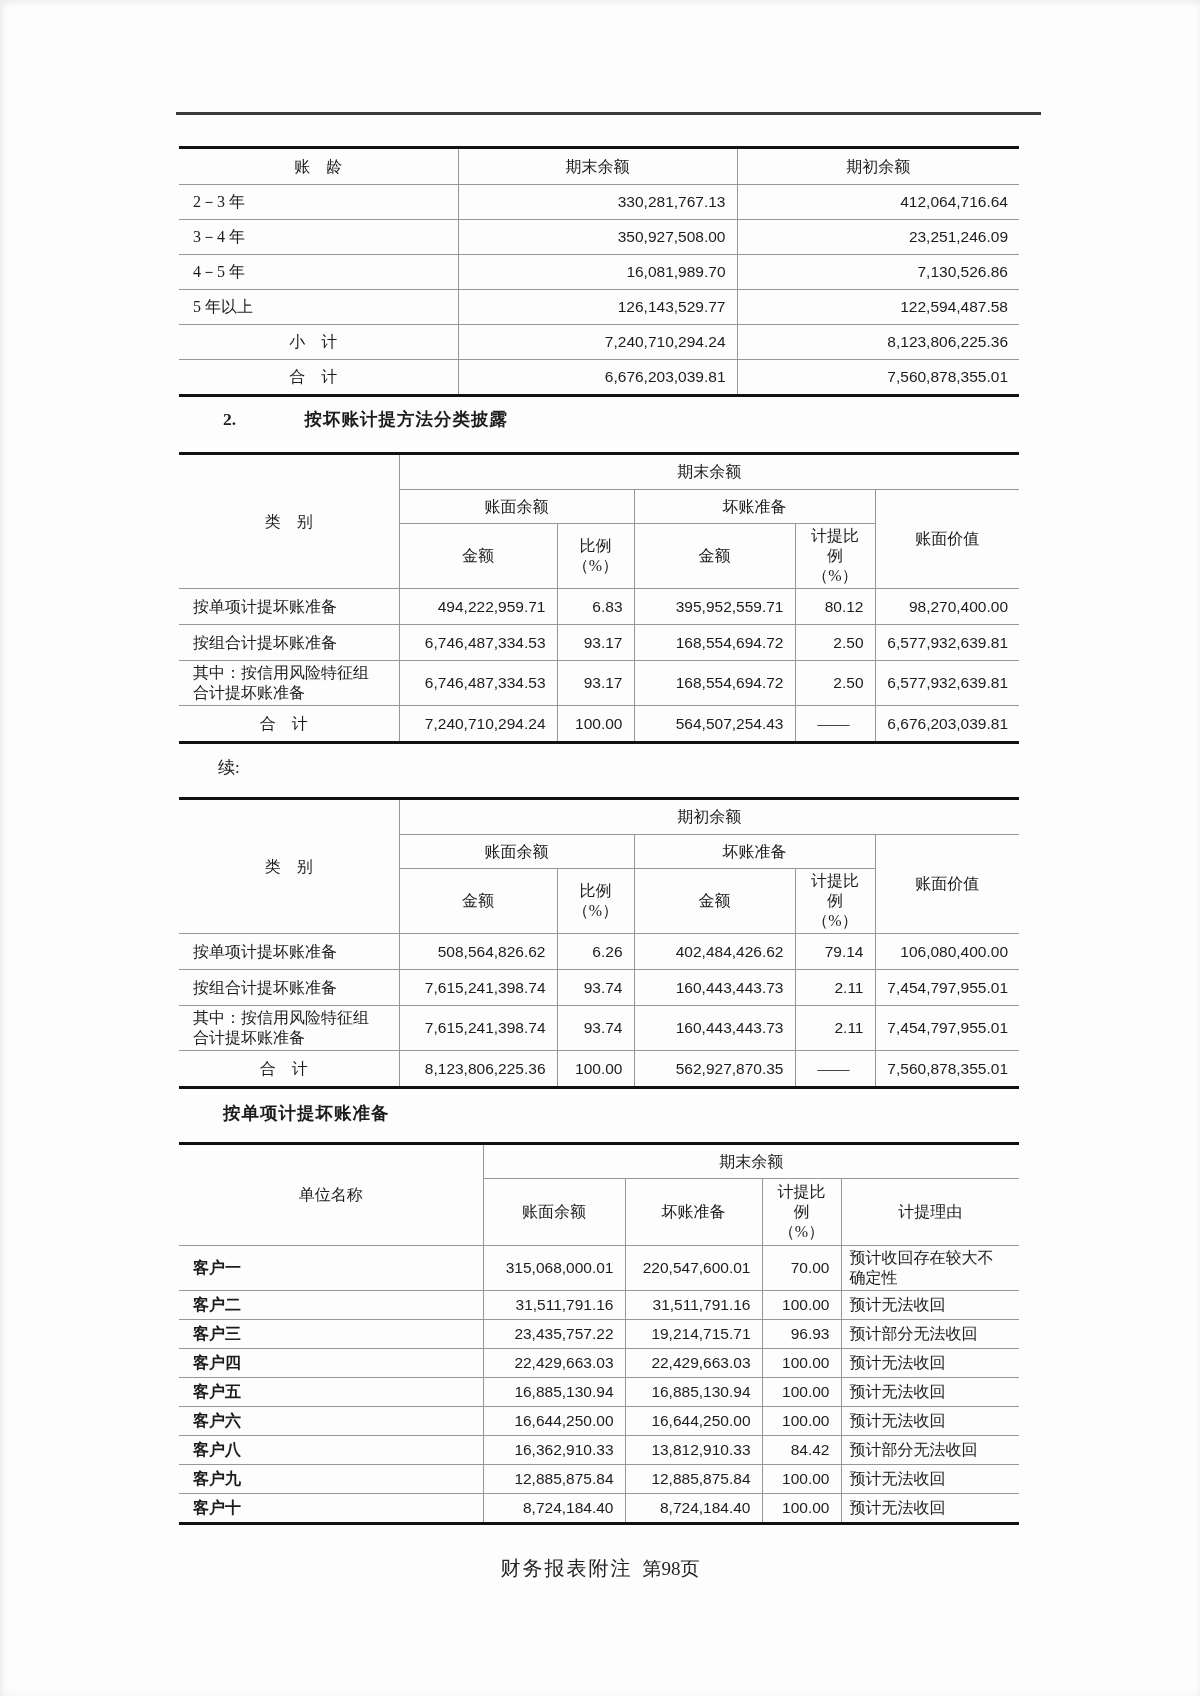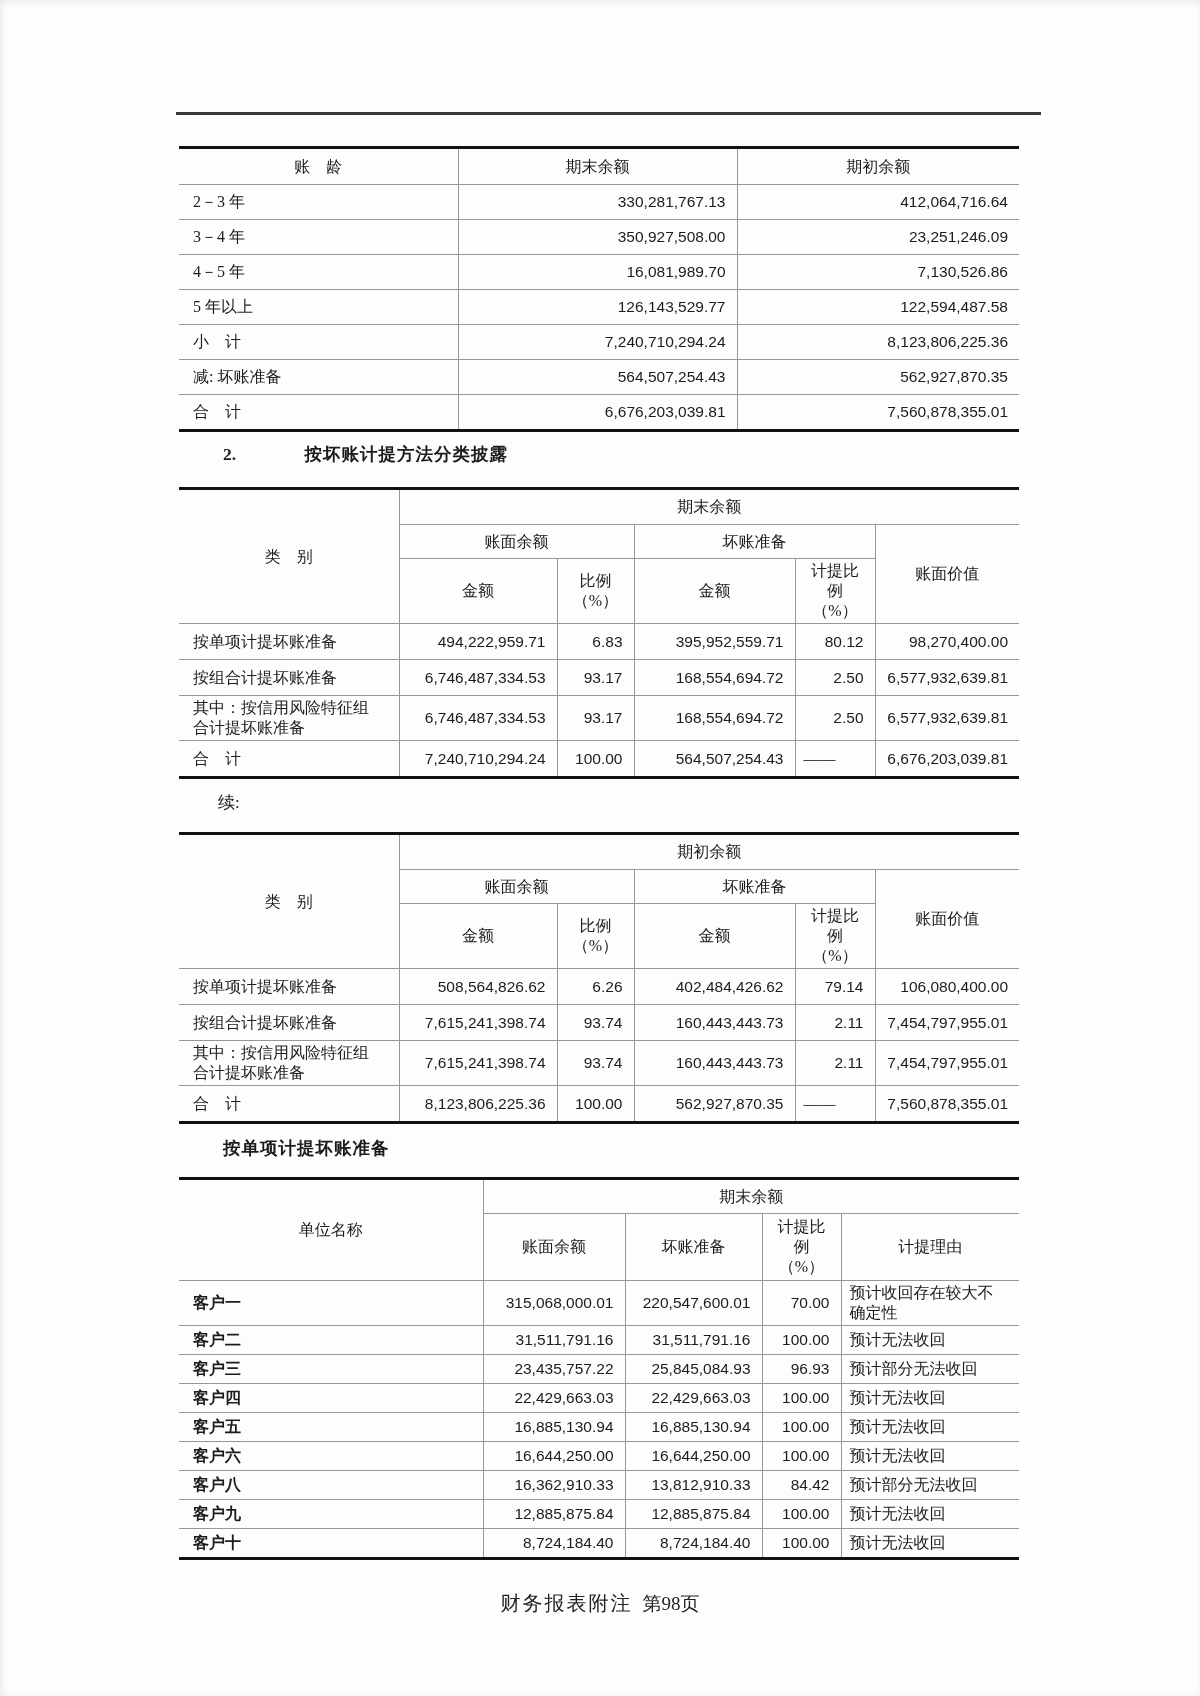--- a/index.html
+++ b/index.html
@@ -12,21 +12,21 @@
   .toprule{margin:112px 0 0 176px;width:865px;height:3px;background:#3a3a3a;}
   .content{margin-left:179px;width:840px;}
   .tblwrap{border-top:3px solid #121212;border-bottom:3px solid #121212;}
   table{border-collapse:collapse;border:hidden;width:840px;table-layout:fixed;}
   th,td{border:1px solid #979797;font-weight:normal;font-size:16px;line-height:20px;
         padding:2px 8px;vertical-align:middle;overflow:hidden;}
   th{text-align:center;}
   th.pre{white-space:pre-line;}
   td.a-l{text-align:left;}
   td.a-r{text-align:right;font-family:"Liberation Sans","DejaVu Sans",sans-serif;font-size:15.5px;}
-  td.a-c{text-align:left;}
+  td.a-c{text-align:center;}
   td.lbl{padding-left:14px;}
   td.val{padding-right:11px;}
   
   .t1 th{height:31px;}
   .t1 td{height:30px;}
   .t1 td.lbl{padding-right:24px;font-family:Liberation Serif, serif;}
   
   .t2 th.hr1{height:30px;}
   .t2 th.hr2{height:29px;}
   .t2 th.hr3{height:41px;}
@@ -92,25 +92,20 @@
               <td class="a-l lbl">5 年以上</td>
               <td class="a-r val">126,143,529.77</td>
               <td class="a-r val">122,594,487.58</td>
             </tr>
             <tr>
               <td class="a-c lbl">小　计</td>
               <td class="a-r val">7,240,710,294.24</td>
               <td class="a-r val">8,123,806,225.36</td>
             </tr>
             <tr>
-              <td class="a-l lbl">减: 坏账准备</td>
-              <td class="a-r val">564,507,254.43</td>
-              <td class="a-r val">562,927,870.35</td>
-            </tr>
-            <tr>
               <td class="a-c lbl">合　计</td>
               <td class="a-r val">6,676,203,039.81</td>
               <td class="a-r val">7,560,878,355.01</td>
             </tr>
           </tbody>
       </table>
     </div>
 
     <div class="h2row">
       <span class="num">2.</span>
@@ -287,21 +282,21 @@
             <tr>
               <td class="a-l lbl">客户二</td>
               <td class="a-r val">31,511,791.16</td>
               <td class="a-r val">31,511,791.16</td>
               <td class="a-r val">100.00</td>
               <td class="a-l val rsn">预计无法收回</td>
             </tr>
             <tr>
               <td class="a-l lbl">客户三</td>
               <td class="a-r val">23,435,757.22</td>
-              <td class="a-r val">25,845,084.93</td>
+              <td class="a-r val">19,214,715.71</td>
               <td class="a-r val">96.93</td>
               <td class="a-l val rsn">预计部分无法收回</td>
             </tr>
             <tr>
               <td class="a-l lbl">客户四</td>
               <td class="a-r val">22,429,663.03</td>
               <td class="a-r val">22,429,663.03</td>
               <td class="a-r val">100.00</td>
               <td class="a-l val rsn">预计无法收回</td>
             </tr>

